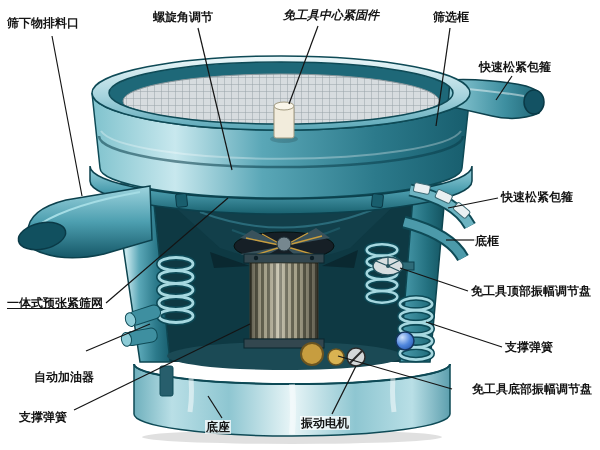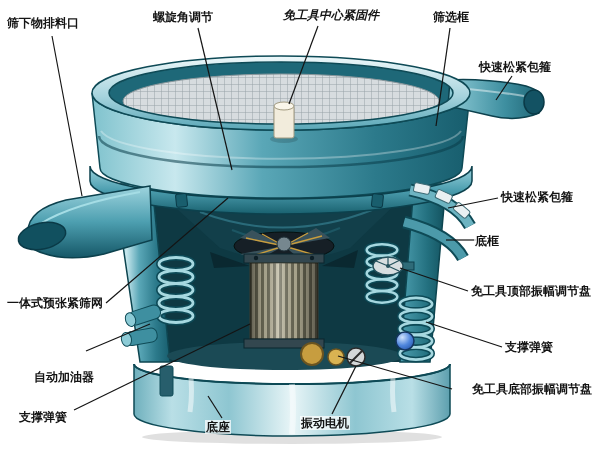--- a/index.html
+++ b/index.html
@@ -254,14 +254,14 @@
   <div class="lbl" style="left:478px; top:60px;">快速松紧包箍</div>
   <div class="lbl" style="left:500px; top:190px;">快速松紧包箍</div>
   <div class="lbl" style="left:474px; top:234px;">底框</div>
   <div class="lbl" style="left:470px; top:284px;">免工具顶部振幅调节盘</div>
   <div class="lbl" style="left:504px; top:340px;">支撑弹簧</div>
   <div class="lbl" style="left:455px; top:382px;margin-left:16px;">免工具底部振幅调节盘</div>
   <div class="lbl" style="left:300px; top:416px;">振动电机</div>
   <div class="lbl" style="left:205px; top:420px;">底座</div>
   <div class="lbl" style="left:18px;  top:410px;">支撑弹簧</div>
   <div class="lbl" style="left:33px;  top:352px;margin-top:18px;">自动加油器</div>
-  <div class="lbl" style="left:6px;   top:296px;">一体式预张紧筛网</div>
+  <div class="lbl" style="left:6px;   top:296px;text-decoration:underline;">一体式预张紧筛网</div>
 </div>
 
 </body></html>

